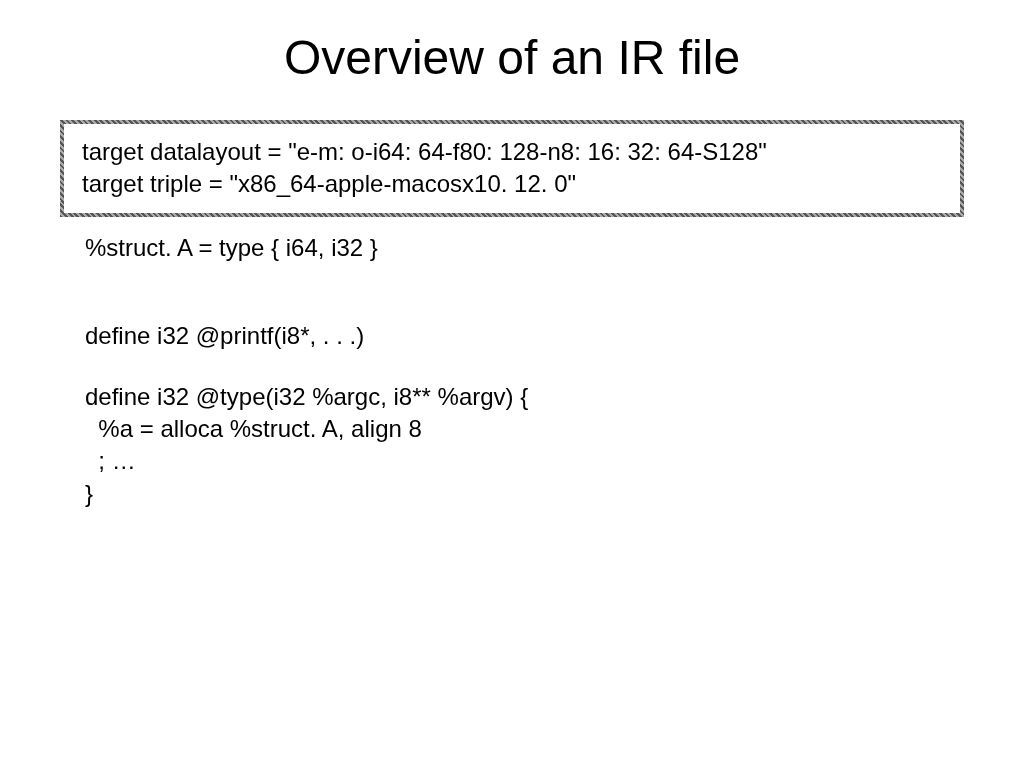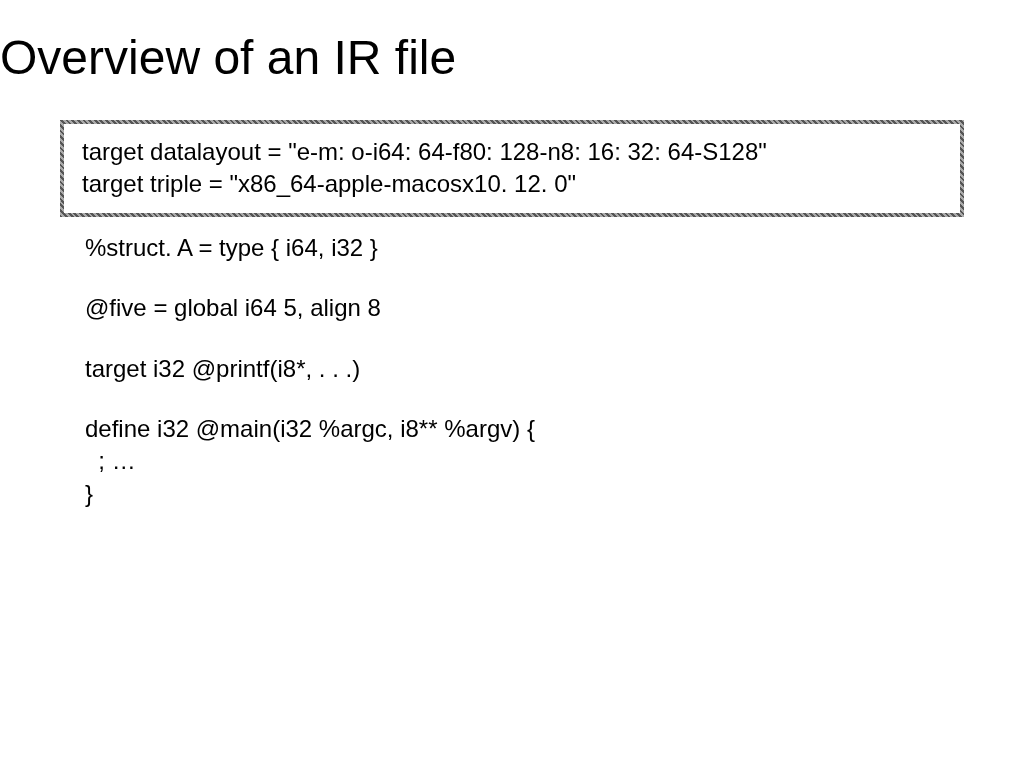--- a/index.html
+++ b/index.html
@@ -17,21 +17,21 @@
       overflow: hidden;
     }
     .slide {
       width: 100%;
       height: 100%;
       padding: 30px 0 0 0;
     }
     .title {
       font-size: 48px;
       font-weight: normal;
-      text-align: left;
+      text-align: center;
       margin-bottom: 35px;
     }
     .highlight-box {
       margin: 0 60px 15px 60px;
       padding: 12px 18px;
       border: 4px solid;
       border-image: repeating-linear-gradient(45deg, #555, #555 2px, #aaa 2px, #aaa 4px) 4;
       background: #ffffff;
     }
     .code-block {
@@ -58,21 +58,21 @@
   <h1 class="title">Overview of an IR file</h1>
 
   <div class="highlight-box">
     <div class="code-line">target datalayout = "e-m: o-i64: 64-f80: 128-n8: 16: 32: 64-S128"</div>
     <div class="code-line">target triple = "x86_64-apple-macosx10. 12. 0"</div>
   </div>
 
   <div class="code-block">
     <div class="code-line">%struct. A = type { i64, i32 }</div>
     <div class="spacer"></div>
-    <div class="code-line">@five = global i64 5, align 8</div>
     <div class="spacer"></div>
-    <div class="code-line">target i32 @printf(i8*, . . .)</div>
+    <div class="code-line">define i32 @printf(i8*, . . .)</div>
     <div class="spacer"></div>
-    <div class="code-line">define i32 @main(i32 %argc, i8** %argv) {</div>
+    <div class="code-line">define i32 @type(i32 %argc, i8** %argv) {</div>
+    <div class="code-line">  %a = alloca %struct. A, align 8</div>
     <div class="code-line">  ; …</div>
     <div class="code-line">}</div>
   </div>
 </div>
 
 </body></html>

